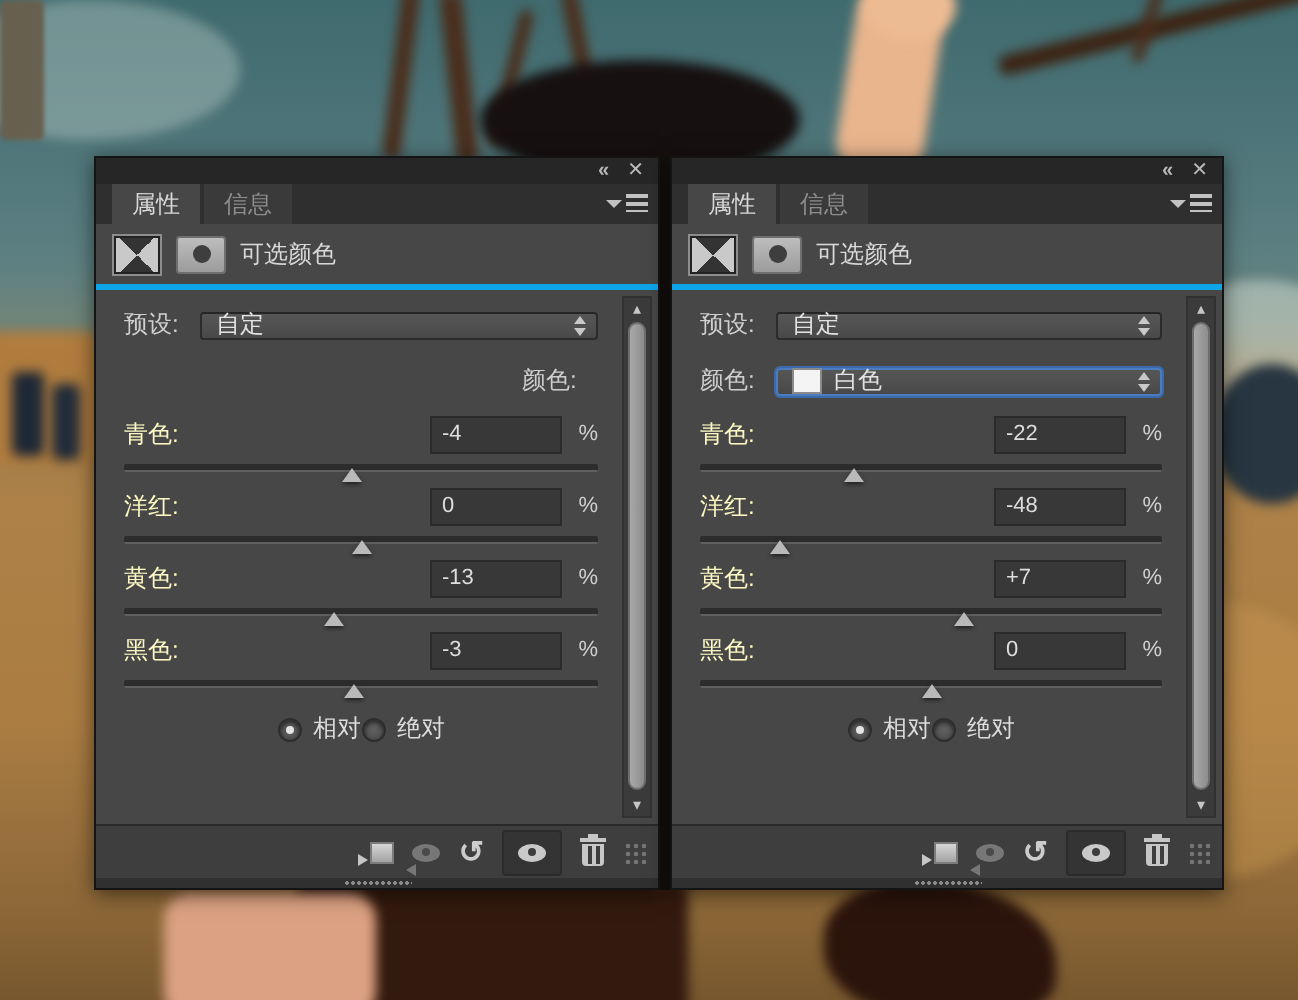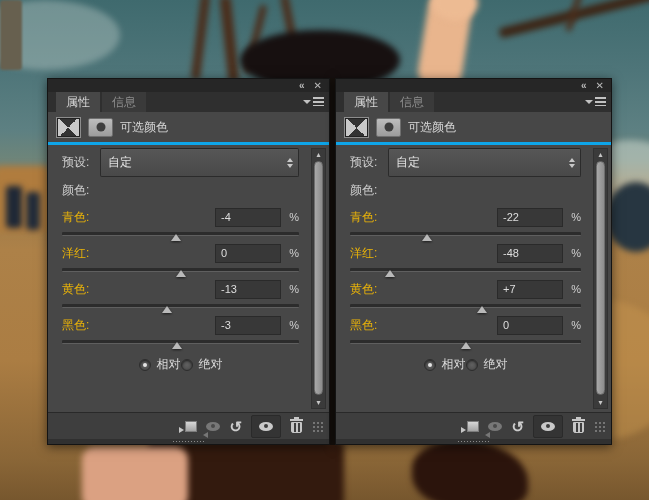--- a/index.html
+++ b/index.html
@@ -61,37 +61,37 @@
   .adj-icon{width:25px;height:21px;border:1px solid #8d8d8d;box-sizing:border-box;
     background:conic-gradient(from 45deg,#c9c9c9 0 25%,#333 0 50%,#c9c9c9 0 75%,#333 0);
     box-shadow:inset 0 0 0 1px #222;cursor:pointer;}
   .mask-icon{width:23px;height:17px;background:linear-gradient(#bdbdbd,#9c9c9c);
     border:1px solid #6f6f6f;border-radius:2px;position:relative;cursor:pointer;}
   .mask-icon::after{content:'';position:absolute;left:50%;top:50%;transform:translate(-50%,-50%);
     width:9px;height:9px;border-radius:50%;background:#3e3e3e;}
   .hd-title{color:#d8d8d8;font-size:12px;}
 
   .content{position:relative;flex:1;padding:7px 30px 0 14px;}
-  .row{display:flex;align-items:center;margin-bottom:7px;height:21px;}
+  .row{display:flex;align-items:center;margin-bottom:7px;height:21px;justify-content:flex-end;}
   .flabel{width:38px;flex:0 0 38px;color:#cfcfcf;}
-  .dropdown{flex:1;height:29px;box-sizing:border-box;position:relative;display:flex;align-items:center;
+  .dropdown{flex:1;height:14px;box-sizing:border-box;position:relative;display:flex;align-items:center;
     gap:6px;padding:0 20px 0 7px;border-radius:2px;cursor:pointer;
     background:linear-gradient(#565656,#494949);border:1px solid #2b2b2b;border-top-color:#252525;}
   .dropdown.focused{border-color:#4a7cc2;box-shadow:0 0 0 1px #3c6aa8;}
   .dd-text{color:#e2e2e2;white-space:nowrap;}
   .swatch{width:15px;height:13px;flex:0 0 15px;border:1px solid #8a8a8a;box-sizing:border-box;}
   .stepper{position:absolute;right:5px;top:50%;transform:translateY(-50%);
     display:flex;flex-direction:column;gap:2px;}
   .stepper i{display:block;width:0;height:0;border-left:3px solid transparent;border-right:3px solid transparent;}
   .stepper .up{border-bottom:4px solid #c8c8c8;}
   .stepper .dn{border-top:4px solid #c8c8c8;}
 
   .sgroup{margin-bottom:8px;}
   .srow{display:flex;align-items:center;height:18px;margin-bottom:6px;}
-  .slabel{flex:1;color:#eab308;}
+  .slabel{flex:1;color:#fef9c3;}
   .vbox{width:54px;flex:0 0 54px;height:17px;line-height:17px;box-sizing:content-box;
     background:#383838;border:1px solid #2a2a2a;color:#dedede;font-size:11px;
     padding:0 5px;cursor:text;}
   .unit{width:18px;flex:0 0 18px;text-align:right;font-size:11px;color:#cfcfcf;}
   .track{position:relative;height:3px;background:#2c2c2c;border-bottom:1px solid #5f5f5f;
     border-radius:1px;margin-bottom:8px;cursor:pointer;}
   .thumb{position:absolute;top:2px;width:0;height:0;transform:translateX(-50%);
     border-left:5px solid transparent;border-right:5px solid transparent;
     border-bottom:7px solid #b9b9b9;filter:drop-shadow(0 1px 1px rgba(0,0,0,.6));}
 
@@ -308,20 +308,28 @@
         <div class="dropdown">
           <span class="dd-text">自定</span>
           <span class="stepper">
               <i class="up"></i>
               <i class="dn"></i>
             </span>
         </div>
       </div>
       <div class="row">
         <span class="flabel">颜色:</span>
+        <div class="dropdown focused">
+          <span class="swatch" style="background: rgb(244, 244, 244);"></span>
+          <span class="dd-text">白色</span>
+          <span class="stepper">
+              <i class="up"></i>
+              <i class="dn"></i>
+            </span>
+        </div>
       </div>
 
       <div class="sgroup">
         <div class="srow">
           <span class="slabel">青色:</span>
           <span class="vbox">-22</span>
           <span class="unit">%</span>
         </div>
         <div class="track">
             <i class="thumb" style="left: 33.5%;"></i>

